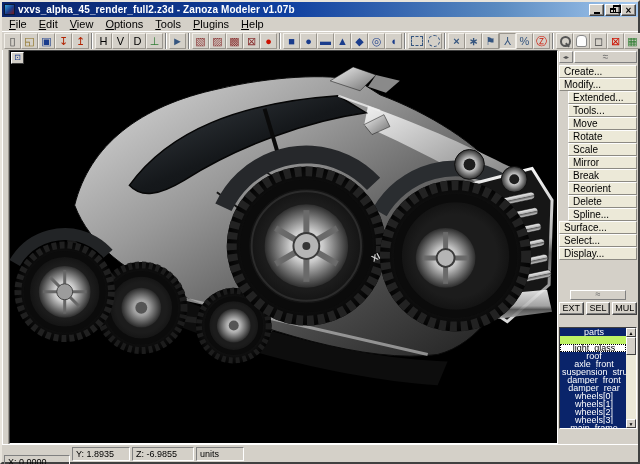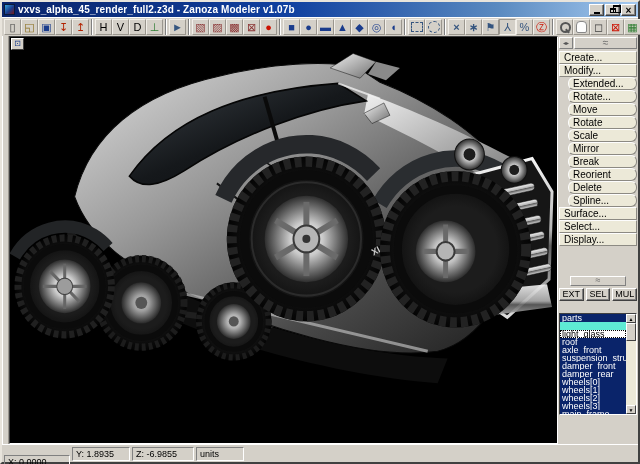--- a/index.html
+++ b/index.html
@@ -65,31 +65,31 @@
   .sidebar{width:80px;flex:0 0 80px;background:#d4d0c8;display:flex;flex-direction:column;padding:1px;}
   .sb-toprow{display:flex;gap:1px;flex:0 0 13px;margin-bottom:1px;}
   .sb-scroll-btn{width:14px;height:12px;font-size:6px;line-height:10px;text-align:center;color:#555;
     background:#d4d0c8;border:1px solid;border-color:#fff #808080 #808080 #fff;}
   .sb-collapse-btn{flex:1;height:12px;font-size:10px;line-height:9px;text-align:center;color:#666;
     background:#d4d0c8;border:1px solid;border-color:#fff #808080 #808080 #fff;}
   .sb-menu{display:flex;flex-direction:column;}
   .sb-item{height:13px;flex:0 0 13px;background:#ece9d8;font-size:10px;line-height:11px;
     padding-left:4px;border:1px solid;border-color:#fdfdfd #8c8a83 #8c8a83 #fdfdfd;
     white-space:nowrap;overflow:hidden;color:#000;}
-  .sb-item.sub{margin-left:9px;border-radius:6px;}
+  .sb-item.sub{margin-left:9px;}
   .sb-spacer{flex:0 0 30px;}
   .sb-divider{height:10px;flex:0 0 10px;width:56px;margin:0 auto 2px auto;font-size:9px;line-height:7px;
     text-align:center;color:#666;background:#d4d0c8;border:1px solid;border-color:#fff #808080 #808080 #fff;}
   .mode-row{display:flex;gap:2px;flex:0 0 14px;margin-bottom:11px;}
   .mode-btn{flex:1;height:13px;font-size:9px;line-height:11px;text-align:center;
     background:#d4d0c8;border:1px solid;border-color:#fff #404040 #404040 #fff;
     box-shadow:inset -1px -1px 0 #808080;}
   .parts-list{height:102px;flex:0 0 102px;background:#fff;display:flex;
     border:1px solid;border-color:#404040 #fff #fff #404040;margin-bottom:1px;overflow:hidden;}
-  .pl-items{flex:1;overflow:hidden;background:#5eead4;}
+  .pl-items{flex:1;overflow:hidden;background:#bef264;text-align:center;}
   .pl-item{height:8px;font-size:9px;line-height:8px;padding-left:2px;white-space:nowrap;
     color:#fff;background:#0a246a;overflow:hidden;}
   .pl-item.focused{background:#fff;color:#000;outline:1px dotted #000;outline-offset:-1px;margin-top:8px;}
   .pl-scroll{width:10px;flex:0 0 10px;background:#ece9d8;display:flex;flex-direction:column;}
   .pl-arrow{height:9px;flex:0 0 9px;font-size:5px;line-height:8px;text-align:center;color:#000;
     background:#d4d0c8;border:1px solid;border-color:#fff #404040 #404040 #fff;}
   .pl-track{flex:1;}
   .pl-thumb{height:18px;background:#d4d0c8;border:1px solid;border-color:#fff #404040 #404040 #fff;}
   .pl-arrow.down{margin-top:auto;}
   .action-grid{display:flex;flex-wrap:wrap;gap:1px;}
@@ -120,20 +120,30 @@
         <span class="ic-min"></span>
       </span>
     <span class="t-btn">
         <span class="ic-restore"></span>
       </span>
     <span class="t-btn">
         <span class="ic-close">×</span>
       </span>
   </div>
 
+  <div class="menubar">
+
+  <span class="menu-item">File</span>
+      <span class="menu-item">Edit</span>
+      <span class="menu-item">View</span>
+      <span class="menu-item">Options</span>
+      <span class="menu-item">Tools</span>
+      <span class="menu-item">Plugins</span>
+      <span class="menu-item">Help</span>
+    </div>
 
   <div class="toolbar">
     <div class="tb-group">
 
     <span class="tb-btn" style="color: rgb(64, 64, 64);">▯</span>
         <span class="tb-btn" style="color: rgb(138, 109, 26);">◱</span>
         <span class="tb-btn" style="color: rgb(26, 60, 140);">▣</span>
         <span class="tb-btn" style="color: rgb(178, 34, 0);">↧</span>
         <span class="tb-btn" style="color: rgb(178, 34, 0);">↥</span>
       </div>
@@ -346,21 +356,21 @@
     <div class="sidebar">
       <div class="sb-toprow">
         <span class="sb-scroll-btn">◂▸</span>
         <span class="sb-collapse-btn">≈</span>
       </div>
       <div class="sb-menu">
 
       <div class="sb-item">Create...</div>
           <div class="sb-item">Modify...</div>
           <div class="sb-item sub">Extended...</div>
-          <div class="sb-item sub">Rotate...</div>
+          <div class="sb-item sub">Tools...</div>
           <div class="sb-item sub">Move</div>
           <div class="sb-item sub">Rotate</div>
           <div class="sb-item sub">Scale</div>
           <div class="sb-item sub">Mirror</div>
           <div class="sb-item sub">Break</div>
           <div class="sb-item sub">Reorient</div>
           <div class="sb-item sub">Delete</div>
           <div class="sb-item sub">Spline...</div>
           <div class="sb-item">Surface...</div>
           <div class="sb-item">Select...</div>

